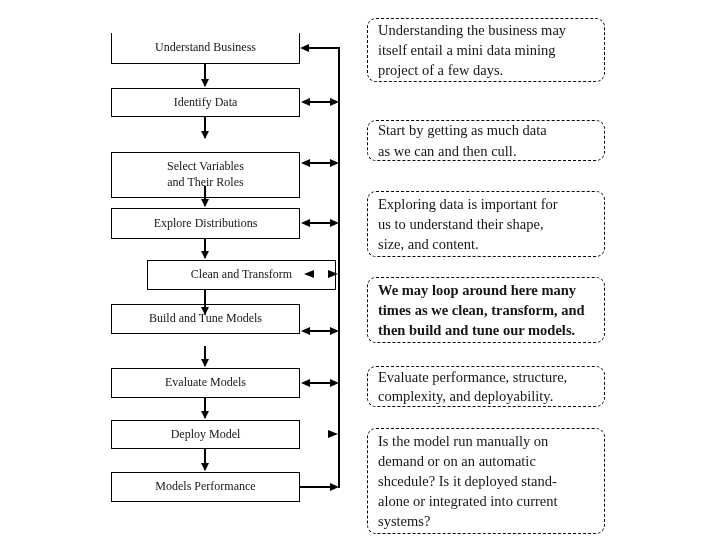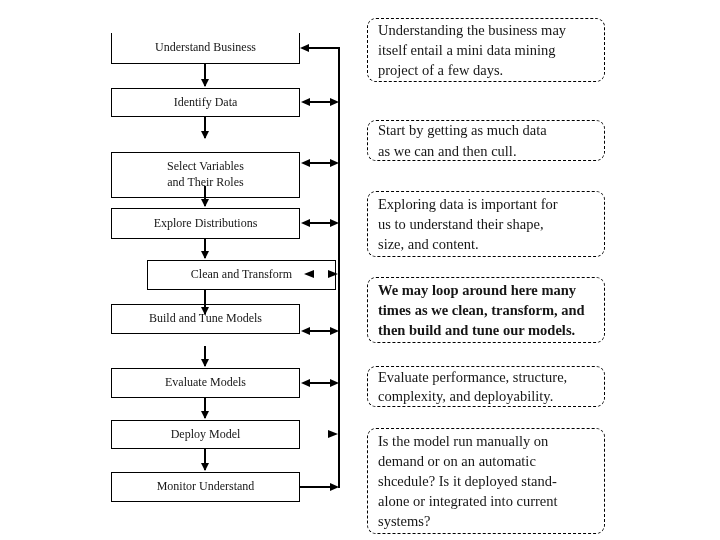--- a/index.html
+++ b/index.html
@@ -137,21 +137,21 @@
   <div class="flow-box" style="top:304px; height:30px;">
     <span>Build and Tune Models</span>
   </div>
   <div class="flow-box" style="top:368px; height:30px;">
     <span>Evaluate Models</span>
   </div>
   <div class="flow-box" style="top:420px; height:29px;">
     <span>Deploy Model</span>
   </div>
   <div class="flow-box" style="top:472px; height:30px;">
-    <span>Monitor Understand</span>
+    <span>Models Performance</span>
   </div>
 
   <div class="varrow" style="top:64px;  height:22px;"></div>
   <div class="varrow" style="top:117px; height:21px;"></div>
   <div class="varrow" style="top:186px; height:20px;"></div>
   <div class="varrow" style="top:239px; height:19px;"></div>
   <div class="varrow" style="top:290px; height:24px;"></div>
   <div class="varrow" style="top:346px; height:20px;"></div>
   <div class="varrow" style="top:398px; height:20px;"></div>
   <div class="varrow" style="top:449px; height:21px;"></div>

